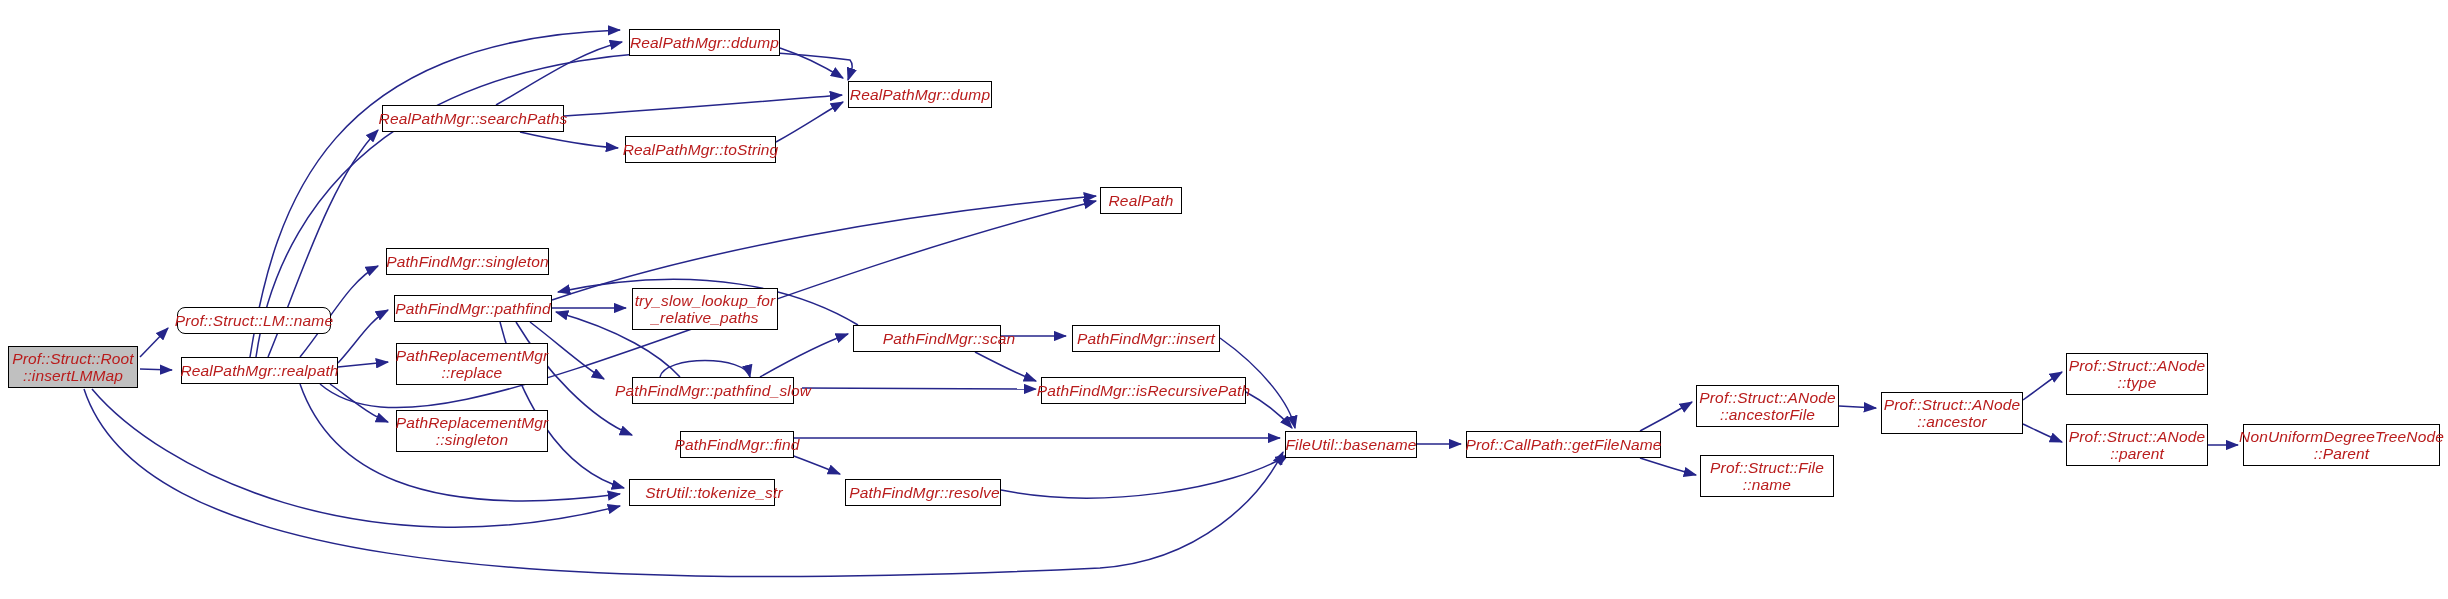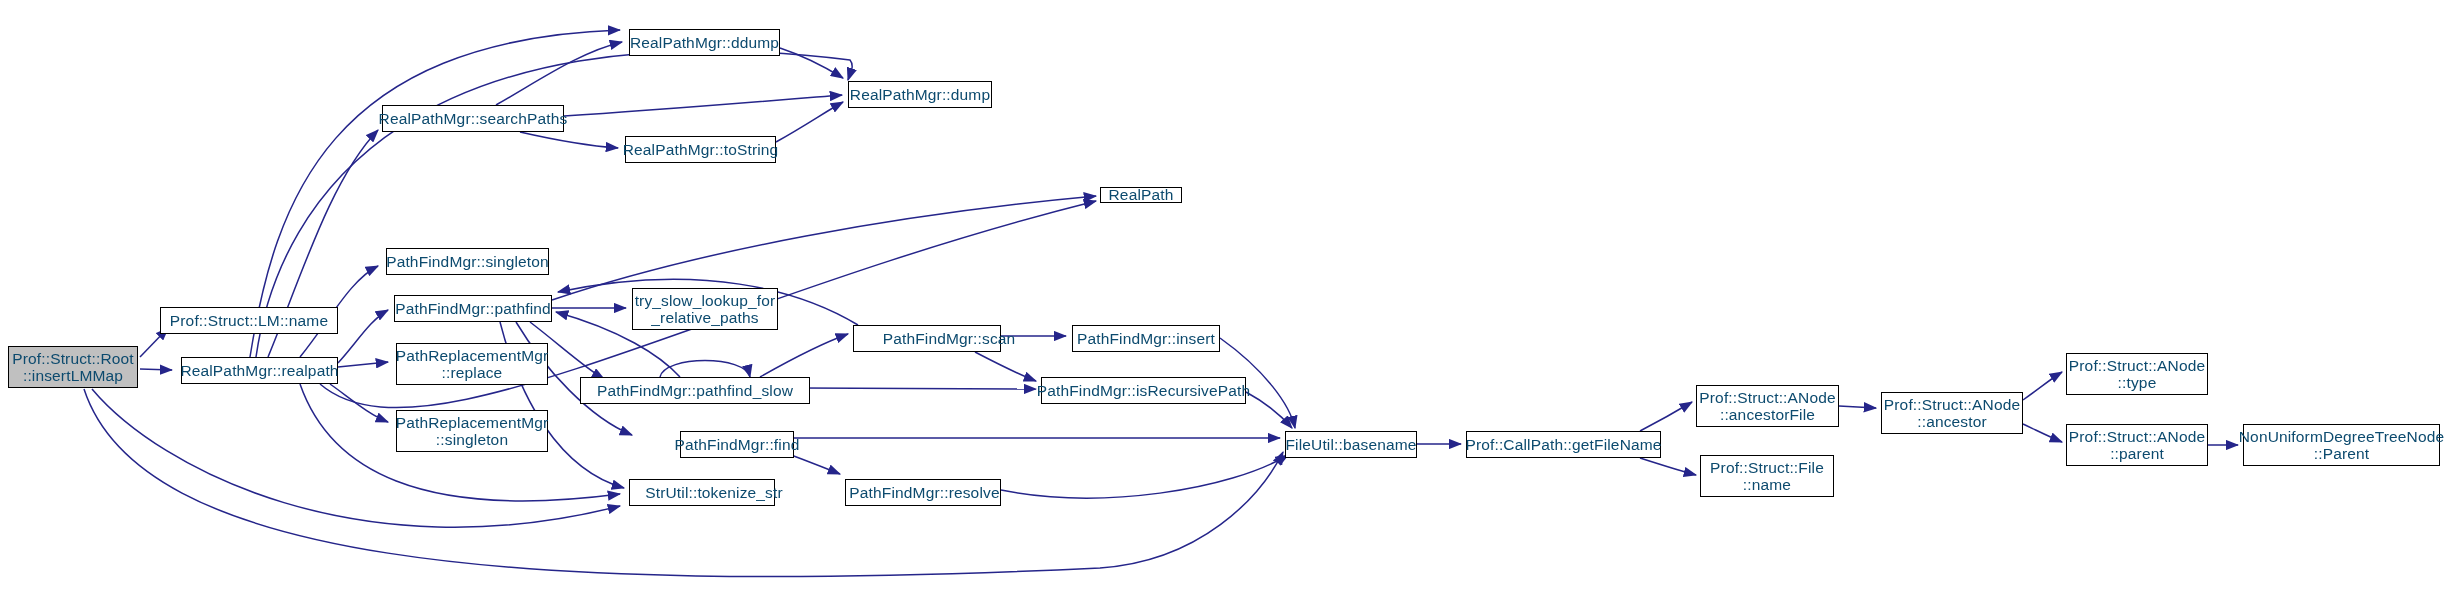--- a/index.html
+++ b/index.html
@@ -21,30 +21,31 @@
     top: 0;
     width: 2448px;
     height: 599px;
     pointer-events: none;
   }
   .node {
     position: absolute;
     box-sizing: border-box;
     border: 1.4px solid #000000;
     background: #ffffff;
-    color: #0c4a6e;
+    color: #b91c1c;
     display: flex;
     align-items: center;
     justify-content: center;
     text-align: center;
     font-size: 15.5px;
     line-height: 1.12;
     letter-spacing: 0.15px;
     white-space: pre-line;
     padding: 0 4px;
+    font-style: italic;
   }
   .node.root {
     background: #c0c0c0;
   }
   .node-label {
     display: block;
     white-space: pre-line;
   }
 </style>
 </head>
@@ -98,36 +99,36 @@
         <path d="M 2023,400 C 2040,388 2052,378 2062,372" fill="none" stroke="#25258a" stroke-width="1.5" marker-end="url(#arrow)"></path>
         <path d="M 2023,424 C 2040,432 2052,438 2062,442" fill="none" stroke="#25258a" stroke-width="1.5" marker-end="url(#arrow)"></path>
         <path d="M 2208,445 L 2238,445" fill="none" stroke="#25258a" stroke-width="1.5" marker-end="url(#arrow)"></path>
         <path d="M 1246,392 C 1270,405 1285,420 1292,428" fill="none" stroke="#25258a" stroke-width="1.5" marker-end="url(#arrow)"></path>
         <path d="M 1001,490 C 1100,510 1230,490 1288,455" fill="none" stroke="#25258a" stroke-width="1.5" marker-end="url(#arrow)"></path>
       </g>
   </svg>
   <div id="nodes-group">
       <div class="node root" style="left: 8px; top: 346px; width: 130px; height: 42px;"><span class="node-label">Prof::Struct::Root
 ::insertLMMap</span></div>
-      <div class="node" style="left: 160px; top: 307px; width: 178px; height: 27px;"><span class="node-label">Prof::Struct::LM::name</span></div>
+      <div class="node" style="left: 177px; top: 307px; width: 154px; height: 27px; border-radius: 8px;"><span class="node-label">Prof::Struct::LM::name</span></div>
       <div class="node" style="left: 181px; top: 357px; width: 157px; height: 27px;"><span class="node-label">RealPathMgr::realpath</span></div>
       <div class="node" style="left: 386px; top: 248px; width: 163px; height: 27px; text-align: center;"><span class="node-label">PathFindMgr::singleton</span></div>
       <div class="node" style="left: 394px; top: 295px; width: 158px; height: 27px;"><span class="node-label">PathFindMgr::pathfind</span></div>
       <div class="node" style="left: 396px; top: 343px; width: 152px; height: 42px;"><span class="node-label">PathReplacementMgr
 ::replace</span></div>
       <div class="node" style="left: 396px; top: 410px; width: 152px; height: 42px;"><span class="node-label">PathReplacementMgr
 ::singleton</span></div>
       <div class="node" style="left: 382px; top: 105px; width: 182px; height: 27px;"><span class="node-label">RealPathMgr::searchPaths</span></div>
       <div class="node" style="left: 629px; top: 29px; width: 151px; height: 27px;"><span class="node-label">RealPathMgr::ddump</span></div>
       <div class="node" style="left: 625px; top: 136px; width: 151px; height: 27px;"><span class="node-label">RealPathMgr::toString</span></div>
       <div class="node" style="left: 848px; top: 81px; width: 144px; height: 27px;"><span class="node-label">RealPathMgr::dump</span></div>
-      <div class="node" style="left: 1100px; top: 187px; width: 82px; height: 16px; text-align: center;"><span class="node-label">RealPath</span></div>
+      <div class="node" style="left: 1100px; top: 187px; width: 82px; height: 27px; text-align: center;"><span class="node-label">RealPath</span></div>
       <div class="node" style="left: 632px; top: 288px; width: 146px; height: 42px; justify-content: center;"><span class="node-label">try_slow_lookup_for
 _relative_paths</span></div>
-      <div class="node" style="left: 580px; top: 377px; width: 230px; height: 27px;"><span class="node-label">PathFindMgr::pathfind_slow</span></div>
+      <div class="node" style="left: 632px; top: 377px; width: 162px; height: 27px;"><span class="node-label">PathFindMgr::pathfind_slow</span></div>
       <div class="node" style="left: 632px; top: 431px; width: 114px; height: 27px; margin-left: 48px;"><span class="node-label">PathFindMgr::find</span></div>
       <div class="node" style="left: 629px; top: 479px; width: 146px; height: 27px; padding-left: 28px;"><span class="node-label">StrUtil::tokenize_str</span></div>
       <div class="node" style="left: 845px; top: 479px; width: 156px; height: 27px; padding-left: 7px;"><span class="node-label">PathFindMgr::resolve</span></div>
       <div class="node" style="left: 853px; top: 325px; width: 148px; height: 27px; padding-left: 48px;"><span class="node-label">PathFindMgr::scan</span></div>
       <div class="node" style="left: 1072px; top: 325px; width: 148px; height: 27px;"><span class="node-label">PathFindMgr::insert</span></div>
       <div class="node" style="left: 1041px; top: 377px; width: 205px; height: 27px;"><span class="node-label">PathFindMgr::isRecursivePath</span></div>
       <div class="node" style="left: 1285px; top: 431px; width: 132px; height: 27px;"><span class="node-label">FileUtil::basename</span></div>
       <div class="node" style="left: 1466px; top: 431px; width: 195px; height: 27px;"><span class="node-label">Prof::CallPath::getFileName</span></div>
       <div class="node" style="left: 1696px; top: 385px; width: 143px; height: 42px;"><span class="node-label">Prof::Struct::ANode
 ::ancestorFile</span></div>

